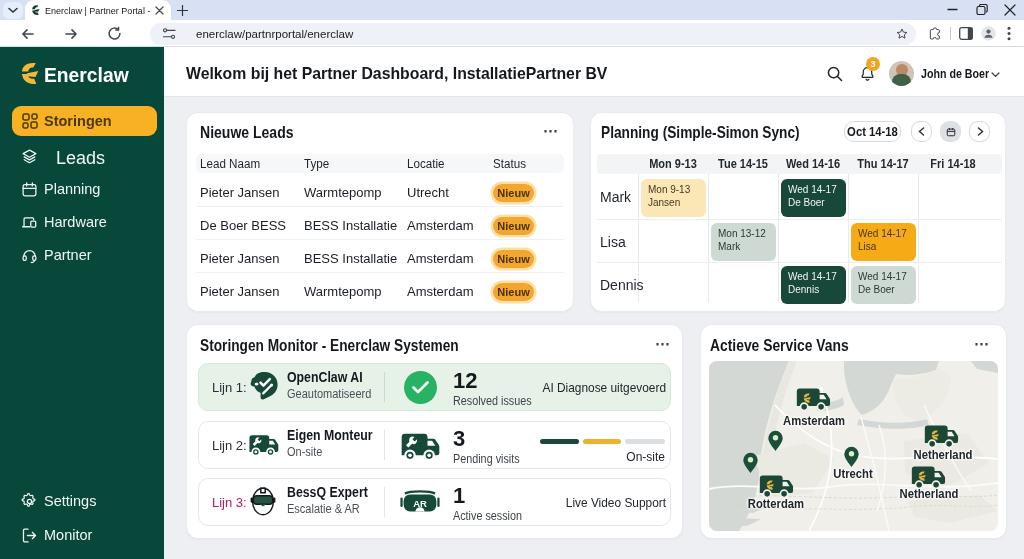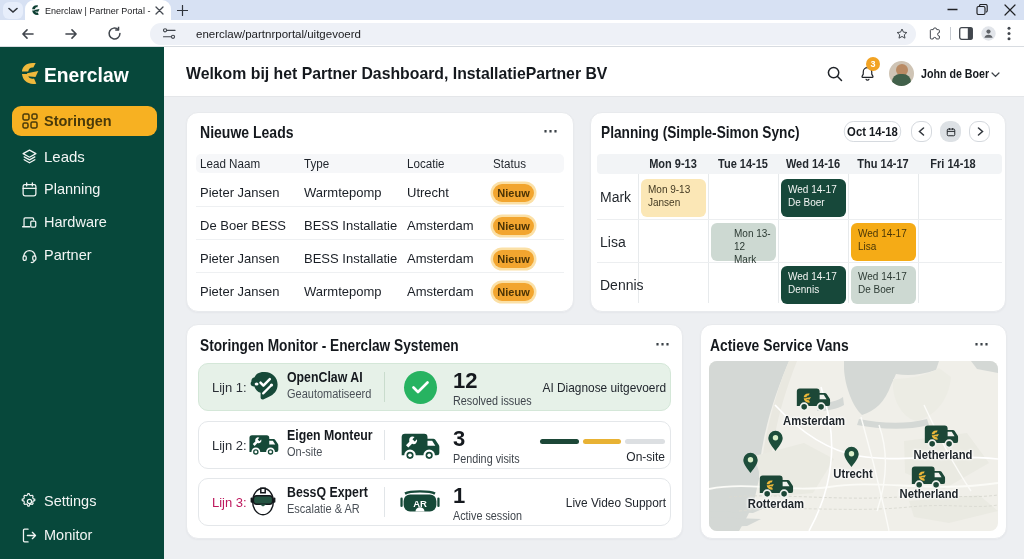--- a/index.html
+++ b/index.html
@@ -54,21 +54,21 @@
     <path d="M13.8 8 A5.8 5.8 0 1 1 12 3.8" fill="none" stroke="#41464d" stroke-width="1.6" stroke-linecap="round"></path>
     <path d="M12.3 0.8 L12.3 4.3 L8.8 4.3" fill="none" stroke="#41464d" stroke-width="1.6" stroke-linejoin="round"></path>
   </svg>
 <div class="abs" style="left:150px;top:23px;width:766px;height:22px;border-radius:11px;background:#eef1f7;"></div>
 <svg class="abs" style="left:163px;top:28px" width="13" height="12" viewBox="0 0 14 13">
     <circle cx="2.2" cy="2.5" r="1.7" fill="none" stroke="#41464d" stroke-width="1.2"></circle>
     <path d="M4.5 2.5 H13" stroke="#41464d" stroke-width="1.3" stroke-linecap="round"></path>
     <circle cx="10.8" cy="9.5" r="1.7" fill="none" stroke="#41464d" stroke-width="1.2"></circle>
     <path d="M0.5 9.5 H8.5" stroke="#41464d" stroke-width="1.3" stroke-linecap="round"></path>
   </svg>
-<div class="abs" style="left:196px;top:28px;font-size:11.5px;color:#202124;">enerclaw/partnrportal/uitgevoerd</div>
+<div class="abs" style="left:196px;top:28px;font-size:11.5px;color:#202124;">enerclaw/partnrportal/enerclaw</div>
 <svg class="abs" style="left:895px;top:27px" width="14" height="14" viewBox="0 0 24 24">
     <path d="M12 3.5 l2.47 5.33 5.83.62 -4.35 3.94 1.2 5.74 L12 16.2 6.85 19.13 8.05 13.4 3.7 9.45 9.53 8.83 Z" fill="none" stroke="#41464d" stroke-width="1.7" stroke-linejoin="round"></path>
   </svg>
 <svg class="abs" style="left:928px;top:27px" width="14" height="14" viewBox="0 0 24 24">
     <path d="M9 4.5 a2.5 2.5 0 0 1 6 0 h3 a1.5 1.5 0 0 1 1.5 1.5 v3.5 a2.7 2.7 0 0 0 0 6 v3.5 a1.5 1.5 0 0 1 -1.5 1.5 h-3.8 a2.6 2.6 0 0 0 -5.4 0 H5.5 A1.5 1.5 0 0 1 4 19 V6 a1.5 1.5 0 0 1 1.5 -1.5 Z" fill="none" stroke="#41464d" stroke-width="1.7"></path>
   </svg>
 <div class="abs" style="left:950px;top:27px;width:1px;height:13px;background:#c7cbd1;"></div>
 <svg class="abs" style="left:959px;top:27px" width="14" height="13" viewBox="0 0 14 13">
     <rect x="0.7" y="0.7" width="12.6" height="11.6" rx="2" fill="none" stroke="#41464d" stroke-width="1.3"></rect>
     <path d="M8.8 0.7 V12.3 L13.3 12.3 L13.3 0.7 Z" fill="#41464d"></path>
@@ -98,21 +98,21 @@
   <rect x="10" y="1" width="5" height="5" rx="1.4" fill="none" stroke="#4a3a0a" stroke-width="1.5"></rect>
   <rect x="1" y="10" width="5" height="5" rx="1.4" fill="none" stroke="#4a3a0a" stroke-width="1.5"></rect>
   <rect x="9" y="9" width="6" height="6" rx="1.4" fill="none" stroke="#4a3a0a" stroke-width="1.5"></rect>
 </svg>
 <div class="abs" style="left:44px;top:113px;font-size:14.5px;font-weight:600;color:#4a3a0a;">Storingen</div>
 
 <svg class="abs" style="left:21px;top:148px" width="17" height="17" viewBox="0 0 24 24">
     <path d="M12 3 L21 8 L12 13 L3 8 Z" fill="none" stroke="#f2f5f4" stroke-width="1.8" stroke-linejoin="round"></path>
     <path d="M4.5 12.5 L12 16.8 L19.5 12.5 M4.5 16.5 L12 20.8 L19.5 16.5" fill="none" stroke="#f2f5f4" stroke-width="1.8" stroke-linejoin="round" stroke-linecap="round"></path>
   </svg>
-<div class="abs" style="left:44px;top:148px;font-size:15px;color:#f2f5f4;">Leads</div>
+<div class="abs" style="left:56px;top:148px;font-size:18px;color:#f2f5f4;">Leads</div>
 <svg class="abs" style="left:21px;top:181px" width="17" height="17" viewBox="0 0 24 24">
     <rect x="3" y="5" width="18" height="16" rx="2.5" fill="none" stroke="#f2f5f4" stroke-width="1.8"></rect>
     <path d="M8 2.5 V7 M16 2.5 V7 M3 10.5 H21" fill="none" stroke="#f2f5f4" stroke-width="1.8" stroke-linecap="round"></path>
   </svg>
 <div class="abs" style="left:44px;top:181px;font-size:14.5px;color:#f2f5f4;">Planning</div>
 <svg class="abs" style="left:20px;top:214px" width="18" height="17" viewBox="0 0 24 24">
     <path d="M3 18 H13 M5 18 V7 A1.5 1.5 0 0 1 6.5 5.5 H17 A1.5 1.5 0 0 1 18.5 7 V8" fill="none" stroke="#f2f5f4" stroke-width="1.8" stroke-linecap="round"></path>
     <rect x="14.5" y="10" width="7" height="8.5" rx="1.4" fill="none" stroke="#f2f5f4" stroke-width="1.8"></rect>
   </svg>
 <div class="abs" style="left:44px;top:214px;font-size:14.5px;color:#f2f5f4;">Hardware</div>
@@ -219,21 +219,21 @@
 <div class="abs" style="left:918px;top:174px;width:1px;height:129px;background:#e7eaec;"></div>
 <div class="abs" style="left:597px;top:219px;width:405px;height:1px;background:#eceef0;"></div>
 <div class="abs" style="left:597px;top:262px;width:405px;height:1px;background:#eceef0;"></div>
 
 <div class="abs" style="left:600px;top:189px;font-size:14px;color:#1f242a;">Mark</div>
 <div class="abs" style="left:600px;top:234px;font-size:14px;color:#1f242a;">Lisa</div>
 <div class="abs" style="left:600px;top:277px;font-size:14px;color:#1f242a;">Dennis</div>
 
 <div class="abs" style="left:641px;top:179px;width:65px;height:38px;border-radius:6px;background:#fbe7b6;padding:4px 0 0 7px;font-size:10px;line-height:13px;color:#433a22;">Mon 9-13<br>Jansen</div>
 <div class="abs" style="left:781px;top:179px;width:65px;height:38px;border-radius:6px;background:#17483a;padding:4px 0 0 7px;font-size:10px;line-height:13px;color:#f2f5f3;">Wed 14-17<br>De Boer</div>
-<div class="abs" style="left:711px;top:223px;width:65px;height:38px;border-radius:6px;background:#cdd9d2;padding:4px 0 0 23px;font-size:10px;line-height:13px;color:#2c3a33;">Mon 13-12<br>Mark</div>
+<div class="abs" style="left:711px;top:223px;width:65px;height:38px;border-radius:6px;background:#cdd9d2;padding:4px 0 0 7px;font-size:10px;line-height:13px;color:#2c3a33;">Mon 13-12<br>Mark</div>
 <div class="abs" style="left:851px;top:223px;width:65px;height:38px;border-radius:6px;background:#f5ab16;padding:4px 0 0 7px;font-size:10px;line-height:13px;color:#4a3708;">Wed 14-17<br>Lisa</div>
 <div class="abs" style="left:781px;top:266px;width:65px;height:38px;border-radius:6px;background:#17483a;padding:4px 0 0 7px;font-size:10px;line-height:13px;color:#f2f5f3;">Wed 14-17<br>Dennis</div>
 <div class="abs" style="left:851px;top:266px;width:65px;height:38px;border-radius:6px;background:#cdd9d2;padding:4px 0 0 7px;font-size:10px;line-height:13px;color:#2c3a33;">Wed 14-17<br>De Boer</div>
 
 <div class="abs" style="left:186px;top:324px;width:497px;height:215px;background:#ffffff;border:1px solid #e8eaed;border-radius:12px;box-shadow:0 1px 2px rgba(20,30,40,0.04);"></div>
 <div class="abs sx" style="left:200px;top:336px;font-size:16.5px;font-weight:bold;color:#15191e;transform:scaleX(0.83);">Storingen Monitor - Enerclaw Systemen</div>
 <div class="abs" style="left:655px;top:335px;font-size:15px;font-weight:bold;color:#3c4248;">⋯</div>
 
 <div class="abs" style="left:198px;top:363px;width:473px;height:48px;background:#e6f1e8;border:1px solid #d4e7d8;border-radius:10px;"></div>
 <div class="abs" style="left:212px;top:380px;font-size:13px;color:#2a2f36;text-align:center;">Lijn 1:</div>

